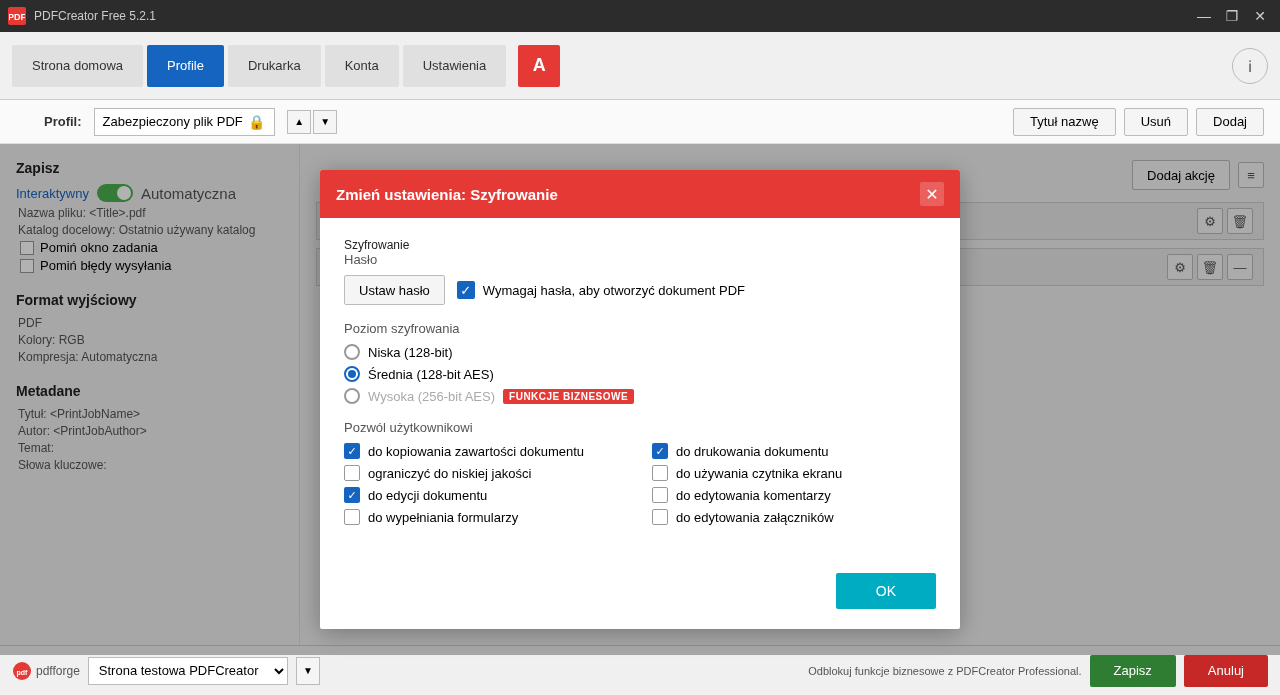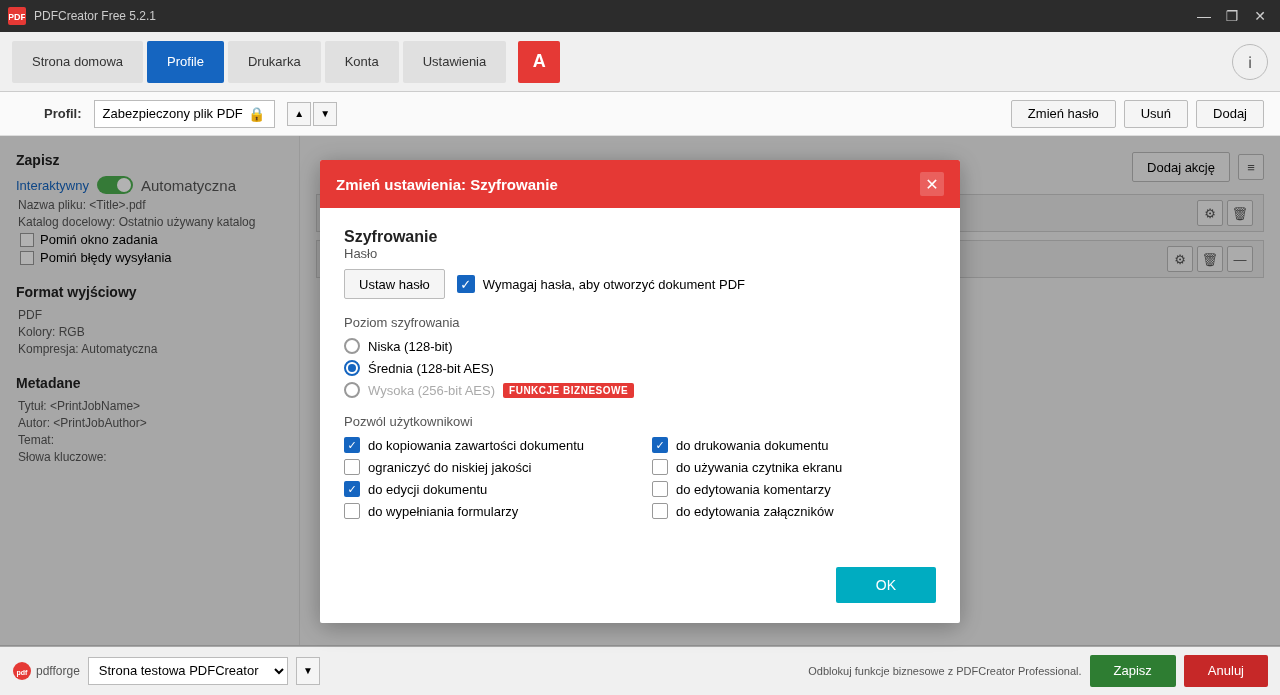--- a/index.html
+++ b/index.html
@@ -54,21 +54,21 @@
       cursor: pointer;
       font-size: 14px;
       display: flex;
       align-items: center;
       justify-content: center;
     }
 
     
     .toolbar {
       background: #f0f0f0;
-      height: 60px;
+      height: 68px;
       display: flex;
       align-items: center;
       padding: 0 12px;
       gap: 4px;
       border-bottom: 1px solid #ccc;
     }
     .toolbar-btn {
       height: 42px;
       padding: 0 20px;
       border: none;
@@ -335,22 +335,22 @@
       font-size: 16px;
       display: flex;
       align-items: center;
       justify-content: center;
       border-radius: 2px;
     }
     .dialog-body {
       padding: 20px 24px;
     }
     .dialog-section-title {
-      font-size: 16px;
-      font-weight: 700;
+      font-size: 12px;
+      font-weight: 400;
       color: #222;
       margin-bottom: 0;
     }
     .dialog-subsection { margin-bottom: 16px; }
     .dialog-sub-label {
       font-size: 13px;
       color: #555;
       margin-bottom: 8px;
     }
     .set-password-row {
@@ -509,21 +509,21 @@
   <span class="profile-label">Profil:</span>
   <div class="profile-select">
     <span>Zabezpieczony plik PDF</span>
     <span class="lock-icon">🔒</span>
   </div>
   <div class="profile-arrows">
     <button class="profile-arrow-btn">▲</button>
     <button class="profile-arrow-btn">▼</button>
   </div>
   <div class="profile-actions">
-    <button class="profile-action-btn">Zmień hasło</button>
+    <button class="profile-action-btn">Tytuł nazwę</button>
     <button class="profile-action-btn">Usuń</button>
     <button class="profile-action-btn">Dodaj</button>
   </div>
 </div>
 
 <div class="main-content">
 
   <div class="left-panel">
 
     <div>

